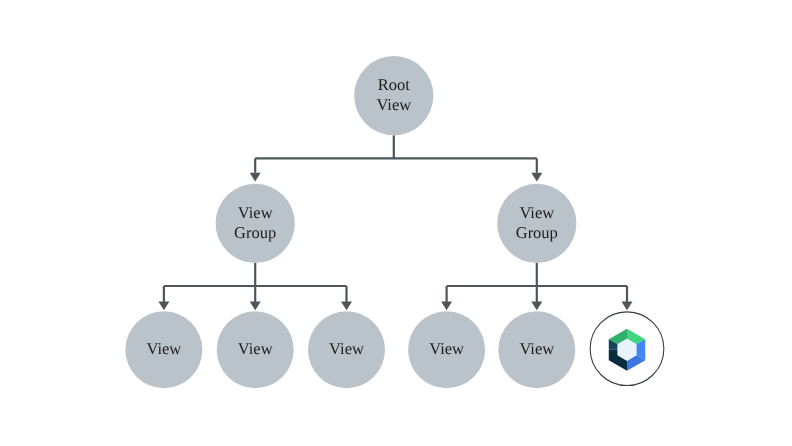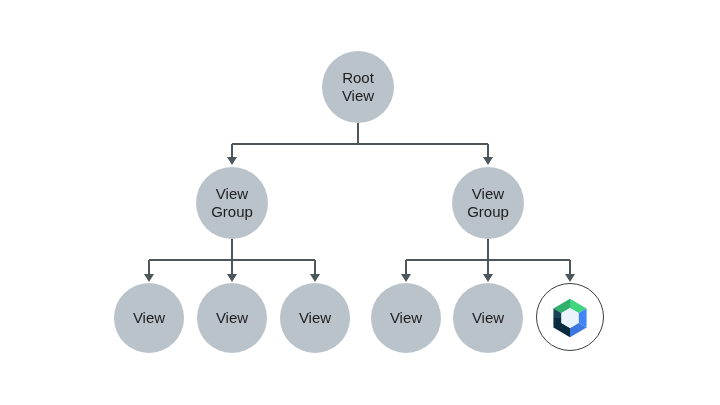--- a/index.html
+++ b/index.html
@@ -5,21 +5,21 @@
   html, body {
     margin: 0;
     padding: 0;
     background: #ffffff;
   }
   .stage {
     position: relative;
     width: 720px;
     height: 405px;
     background: var(--background, #ffffff);
-    font-family: Liberation Sans, sans-serif;
+    font-family: Liberation Serif, serif;
     overflow: hidden;
   }
   .connectors {
     position: absolute;
     left: 0; top: 0;
     width: 720px; height: 405px;
   }
   .connectors path {
     stroke: var(--connector, #4d565b);
     stroke-width: 2;

